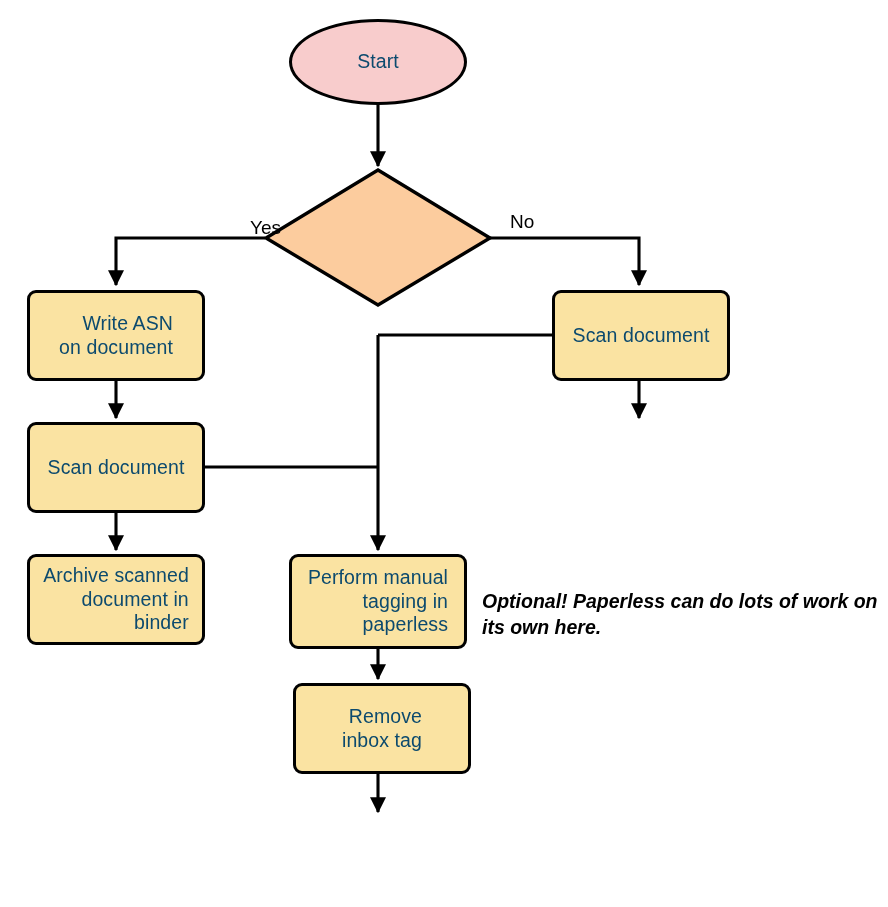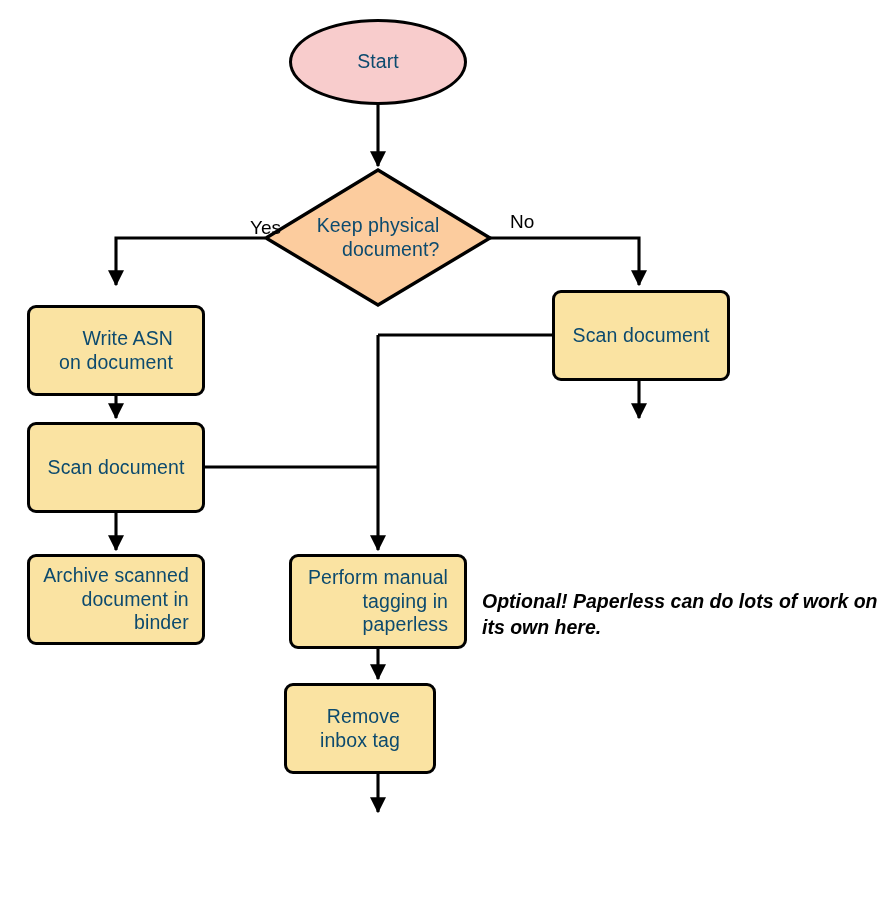--- a/index.html
+++ b/index.html
@@ -112,30 +112,26 @@
       <path d="M 378 774 L 378 812" marker-end="url(#arrowhead)"></path>
     </g>
 
     <polygon class="decision-shape" points="378,170 490,238 378,305 266,238" fill="#FCCC9E" stroke="#000000" stroke-width="3.4" stroke-linejoin="miter"></polygon>
   </svg>
 
   <div class="node terminator" style="left:289px; top:19px; width:178px; height:86px; background:#F8CCCC;">
     <span>Start</span>
   </div>
 
-  <div class="node decision-label" style="left:268px; top:205px; width:220px; height:66px;">
-    <span>Keep physical
-document?</span>
-  </div>
 
   <div class="edge-label" style="left:210px; top:217px;margin-left:40px;">Yes</div>
 
   <div class="edge-label" style="left:510px; top:211px;text-align:right;">No</div>
 
-  <div class="node process" style="left:27px; top:290px; width:178px; height:91px; background:#FAE3A2;margin-top:15px;">
+  <div class="node process" style="left:27px; top:290px; width:178px; height:91px; background:#FAE3A2;">
     <span>Write ASN
 on document</span>
   </div>
 
   <div class="node process" style="left:27px; top:422px; width:178px; height:91px; background:#FAE3A2;">
     <span>Scan document</span>
   </div>
 
   <div class="node process" style="left:27px; top:554px; width:178px; height:91px; background:#FAE3A2;">
     <span>Archive scanned
@@ -147,21 +143,21 @@
     <span>Scan document</span>
   </div>
 
 
   <div class="node process" style="left:289px; top:554px; width:178px; height:95px; background:#FAE3A2;">
     <span>Perform manual
 tagging in
 paperless</span>
   </div>
 
-  <div class="node process" style="left:284px; top:683px; width:152px; height:91px; background:#FAE3A2;">
+  <div class="node process" style="left:293px; top:683px; width:178px; height:91px; background:#FAE3A2;">
     <span>Remove
 inbox tag</span>
   </div>
 
 
   <div class="annotation" style="left:482px; top:589px; width:400px;">Optional! Paperless can do lots of work on
 its own here.</div>
 
 </div>
 

